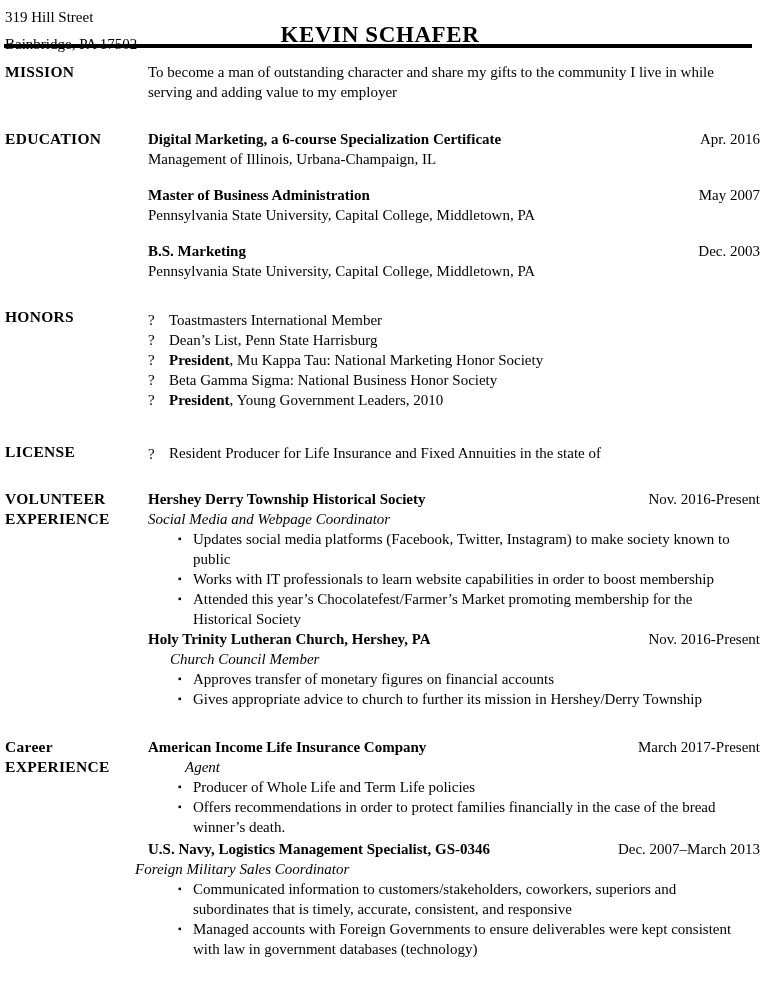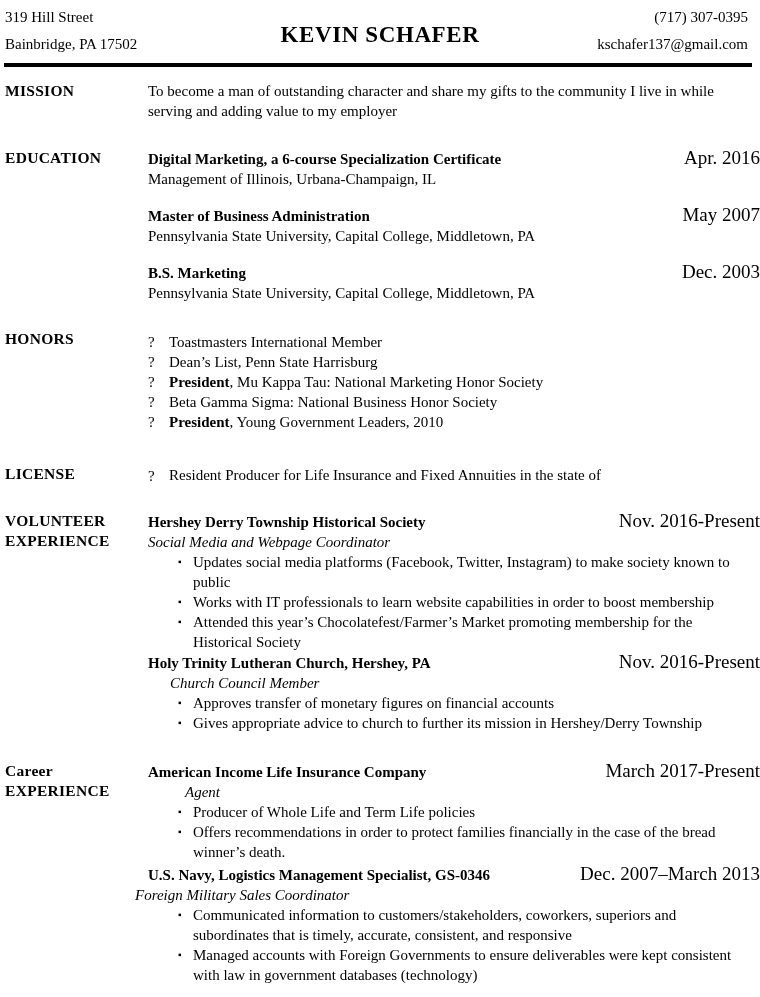--- a/index.html
+++ b/index.html
@@ -19,21 +19,21 @@
     position: relative;
     width: 760px;
     height: 997px;
     padding: 0;
     box-sizing: border-box;
   }
 
   
   .header {
     position: relative;
-    height: 63px;
+    height: 44px;
     padding: 5px 12px 0 16px;
     box-sizing: border-box;
   }
   .hdr-left {
     position: absolute;
     left: 5px;
     top: 4px;
     font-size: 15px;
     line-height: 27px;
   }
@@ -100,21 +100,21 @@
   }
   .entry-title {
     font-weight: bold;
     font-size: 15px;
     line-height: 20px;
     flex: 1 1 auto;
     padding-right: 8px;
   }
   .entry-date {
     flex: 0 0 auto;
-    font-size: 19px;
+    font-size: 15px;
     line-height: 20px;
     white-space: nowrap;
     text-align: right;
   }
   .entry-sub {
     font-size: 15px;
     line-height: 20px;
   }
   .entry-sub.italic { font-style: italic; }
 
@@ -180,24 +180,20 @@
 <body>
 
 <div class="page">
 
   <div class="header">
     <div class="hdr-left">
       <div>319 Hill Street</div>
       <div>Bainbridge, PA  17502</div>
     </div>
     <div class="hdr-name">KEVIN SCHAFER</div>
-    <div class="hdr-right">
-      <div>(717) 307-0395</div>
-      <div>kschafer137@gmail.com</div>
-    </div>
   </div>
   <div class="rule"></div>
 
   <div class="section sp-mission mission-block">
     <div class="sec-label">MISSION</div>
     <div class="sec-body">
       <div class="mission-text">To become a man of outstanding character and share my gifts to the community I live in while serving and adding value to my employer</div>
     </div>
   </div>
 

